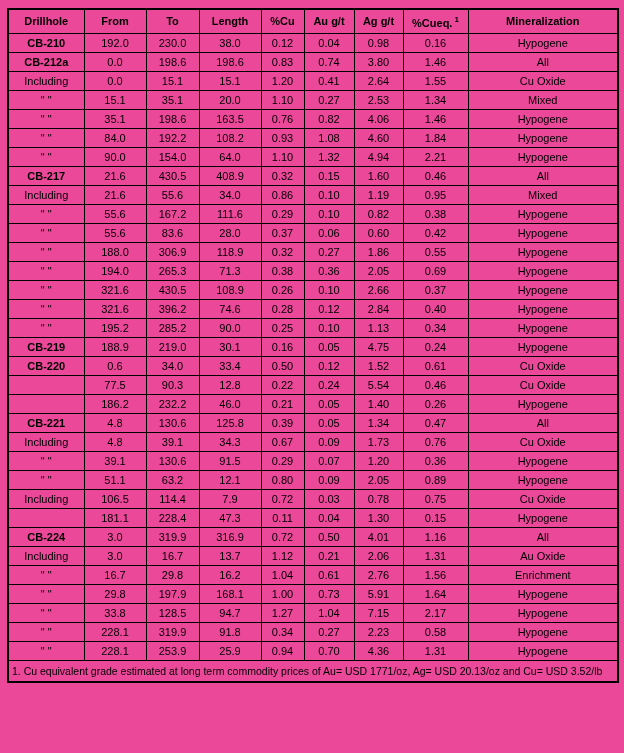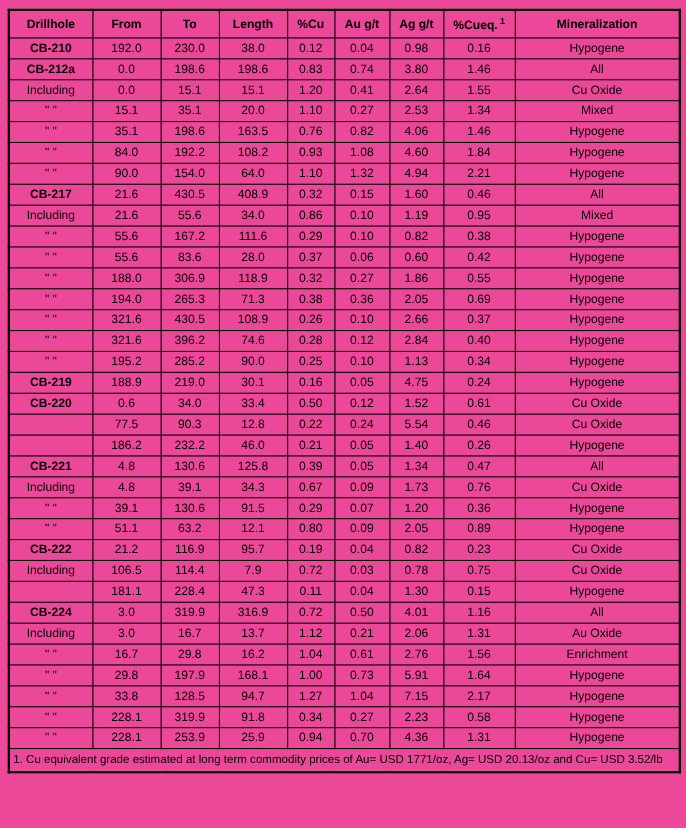--- a/index.html
+++ b/index.html
@@ -340,31 +340,20 @@
           <td>51.1</td>
           <td>63.2</td>
           <td>12.1</td>
           <td>0.80</td>
           <td>0.09</td>
           <td>2.05</td>
           <td>0.89</td>
           <td>Hypogene</td>
         </tr>
         <tr>
-          <td class="bold">CB-222</td>
-          <td>21.2</td>
-          <td>116.9</td>
-          <td>95.7</td>
-          <td>0.19</td>
-          <td>0.04</td>
-          <td>0.82</td>
-          <td>0.23</td>
-          <td>Cu Oxide</td>
-        </tr>
-        <tr>
           <td>Including</td>
           <td>106.5</td>
           <td>114.4</td>
           <td>7.9</td>
           <td>0.72</td>
           <td>0.03</td>
           <td>0.78</td>
           <td>0.75</td>
           <td>Cu Oxide</td>
         </tr>

